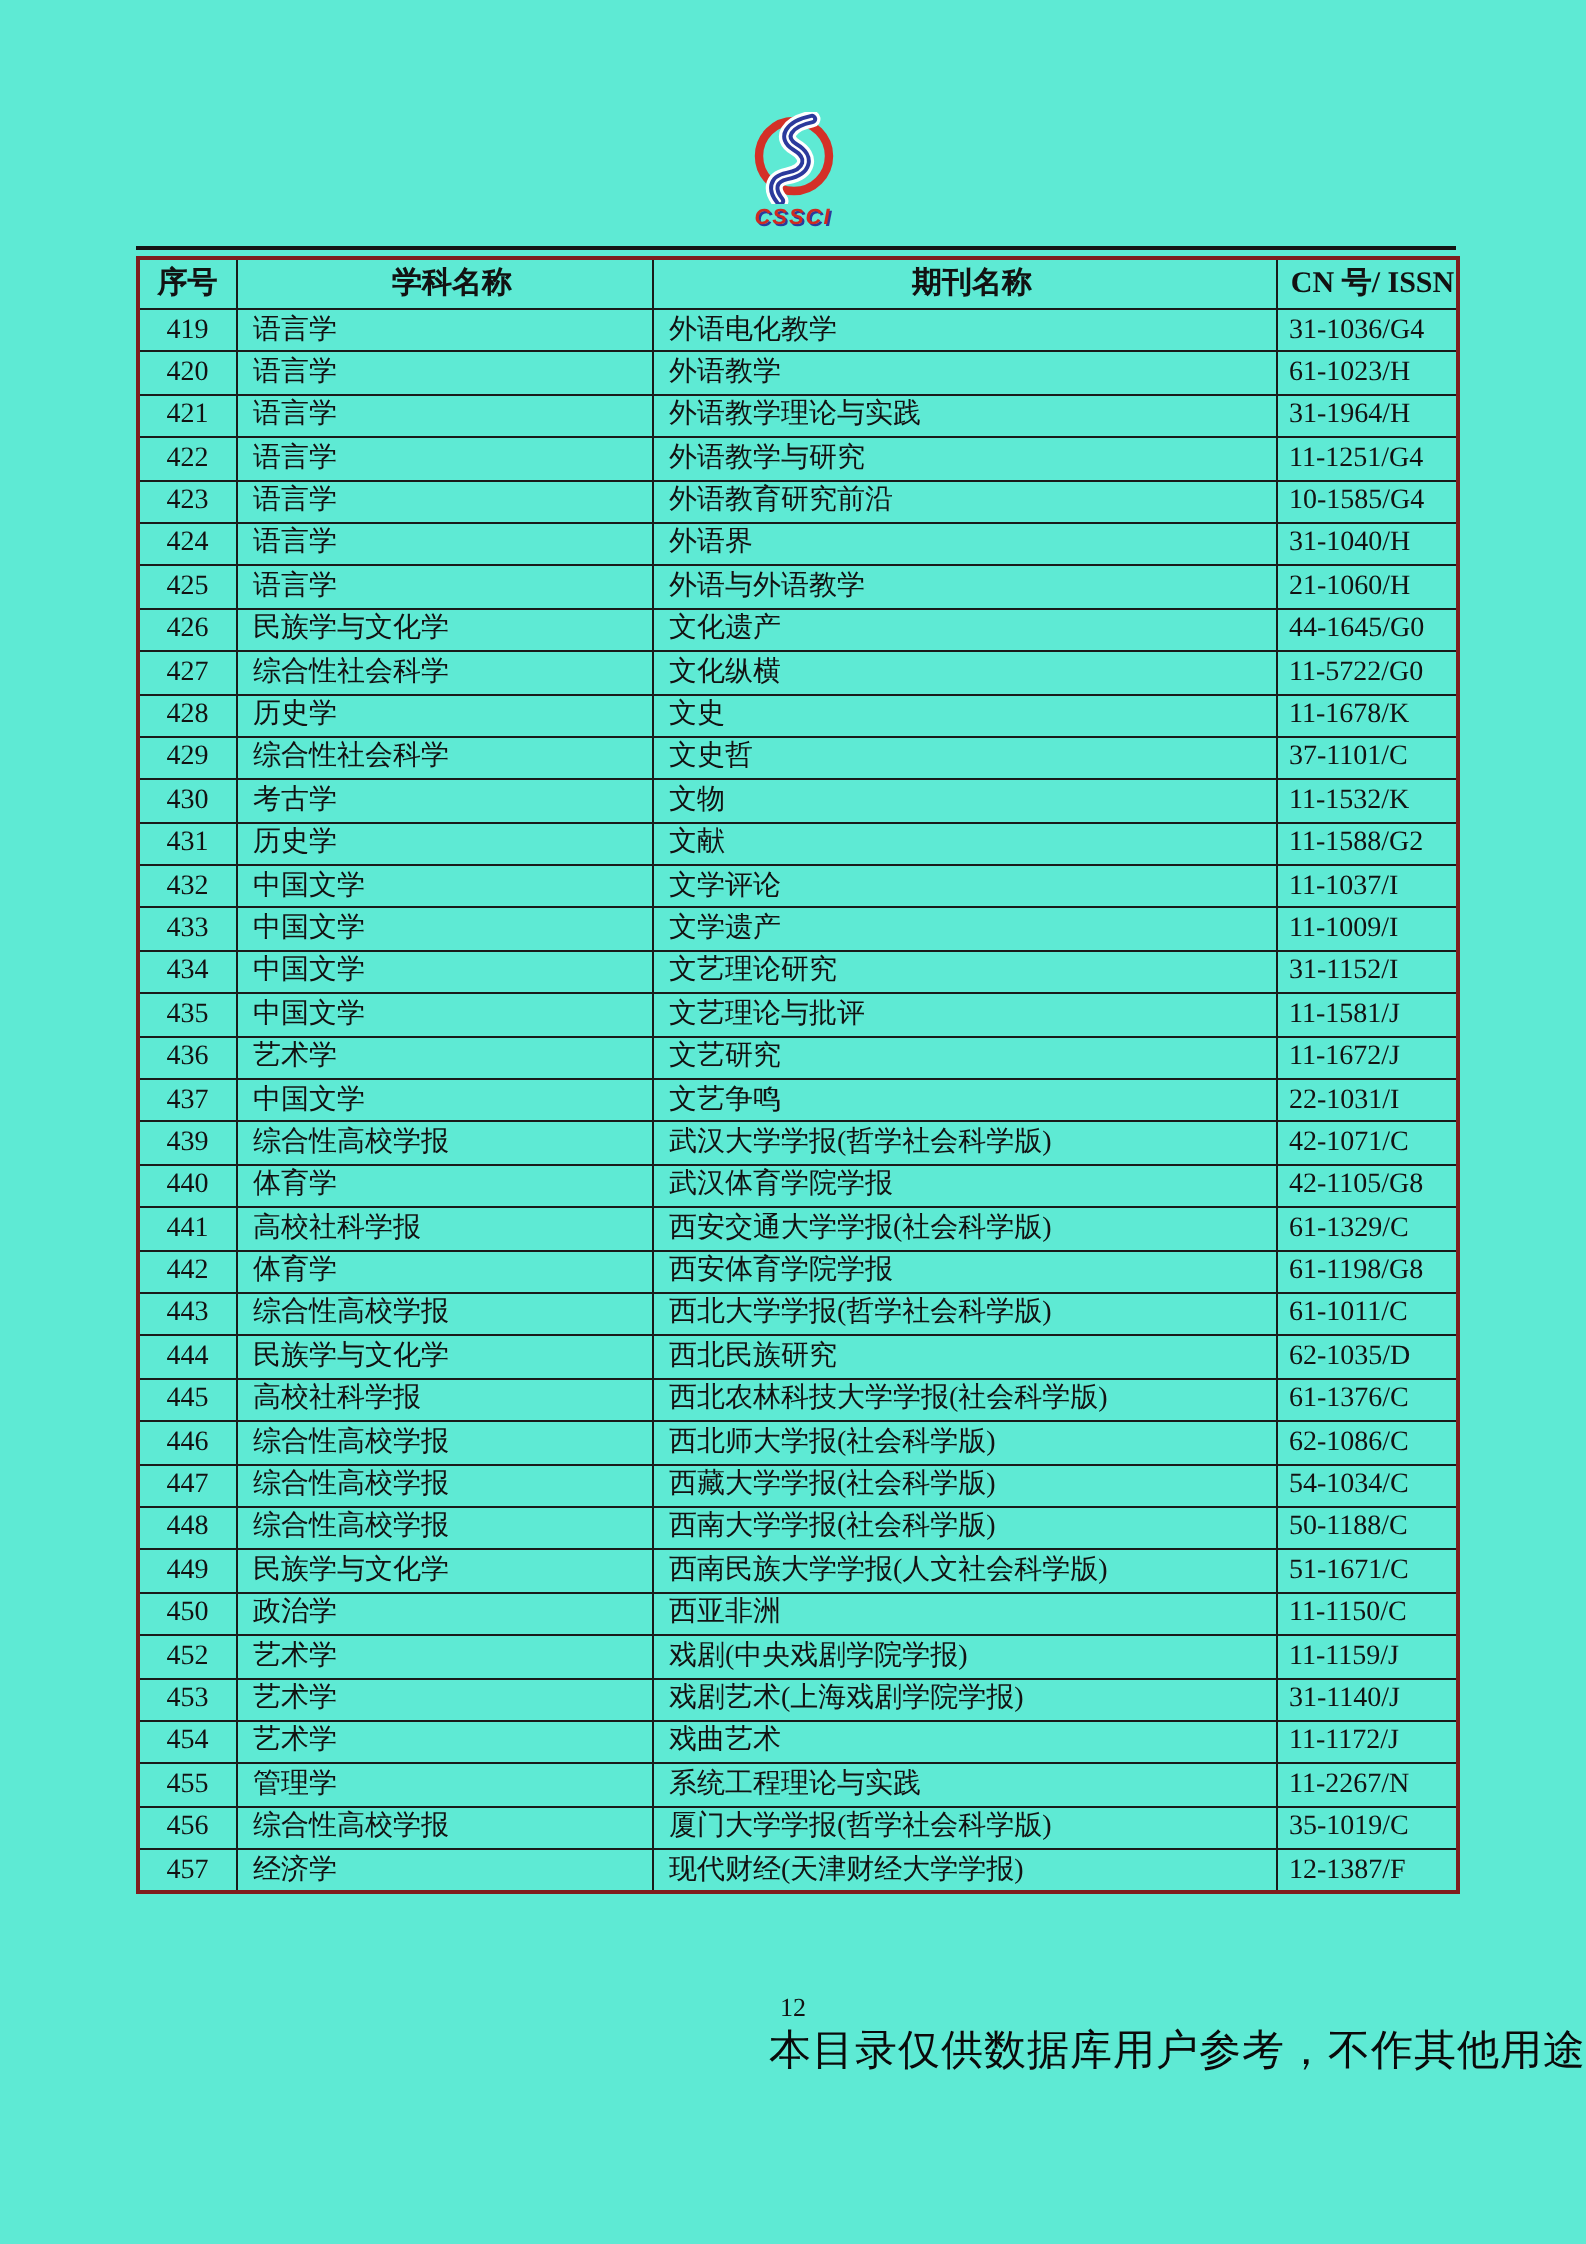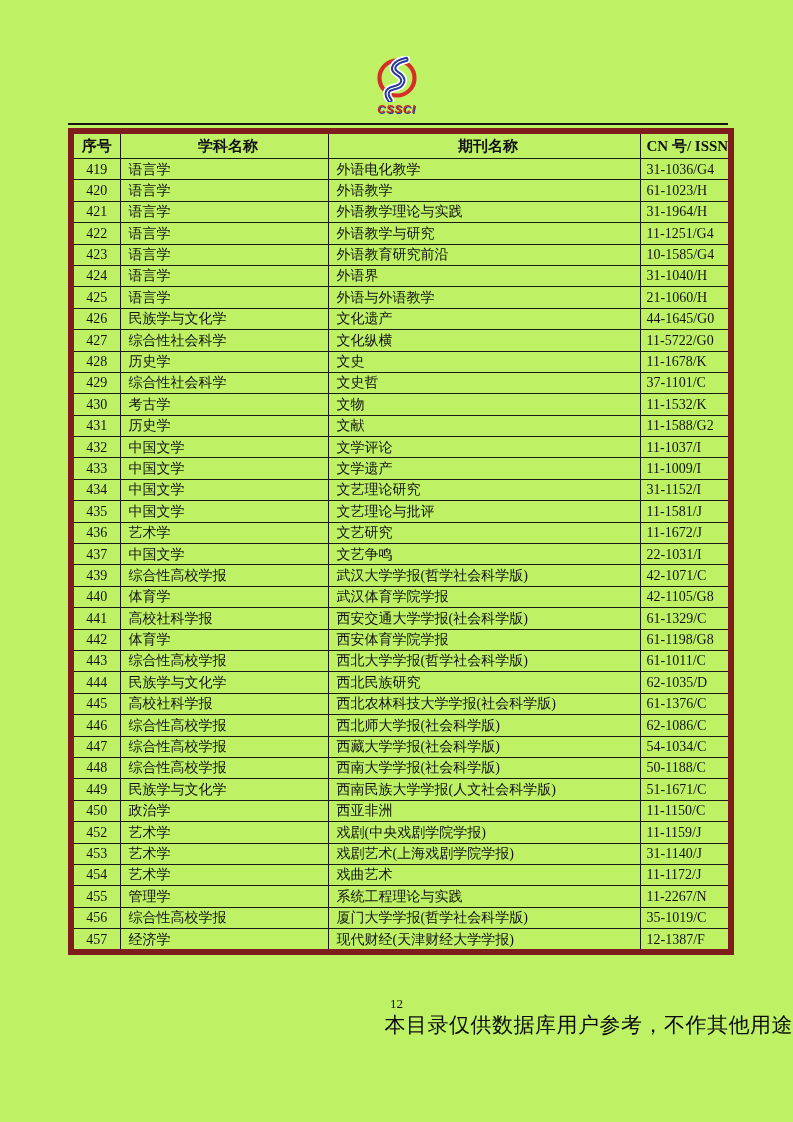--- a/index.html
+++ b/index.html
@@ -4,21 +4,21 @@
 <style>
   html, body {
     margin: 0;
     padding: 0;
     background: #ffffff;
   }
   .page {
     position: relative;
     width: 793px;
     height: 1122px;
-    background: #bef264;
+    background: #5eead4;
     color: #121212;
     font-family: "Liberation Serif", "DejaVu Serif", serif;
     overflow: hidden;
     text-decoration: underline;
   }
 
   
   .logo {
     position: absolute;
     top: 56px;
@@ -46,21 +46,21 @@
     top: 123px;
     width: 660px;
     border-top: 2px solid #141414;
     padding-top: 3px;
     box-sizing: border-box;
   }
   table.journal-table {
     width: 100%;
     border-collapse: collapse;
     table-layout: fixed;
-    border: 6px solid #7f1d1d;
+    border: 2px solid #7f1d1d;
   }
   .journal-table th, .journal-table td {
     border: 1px solid #1a1a1a;
     overflow: hidden;
     white-space: nowrap;
     vertical-align: middle;
     padding: 0;
     line-height: 1.1;
   }
   .journal-table th {

